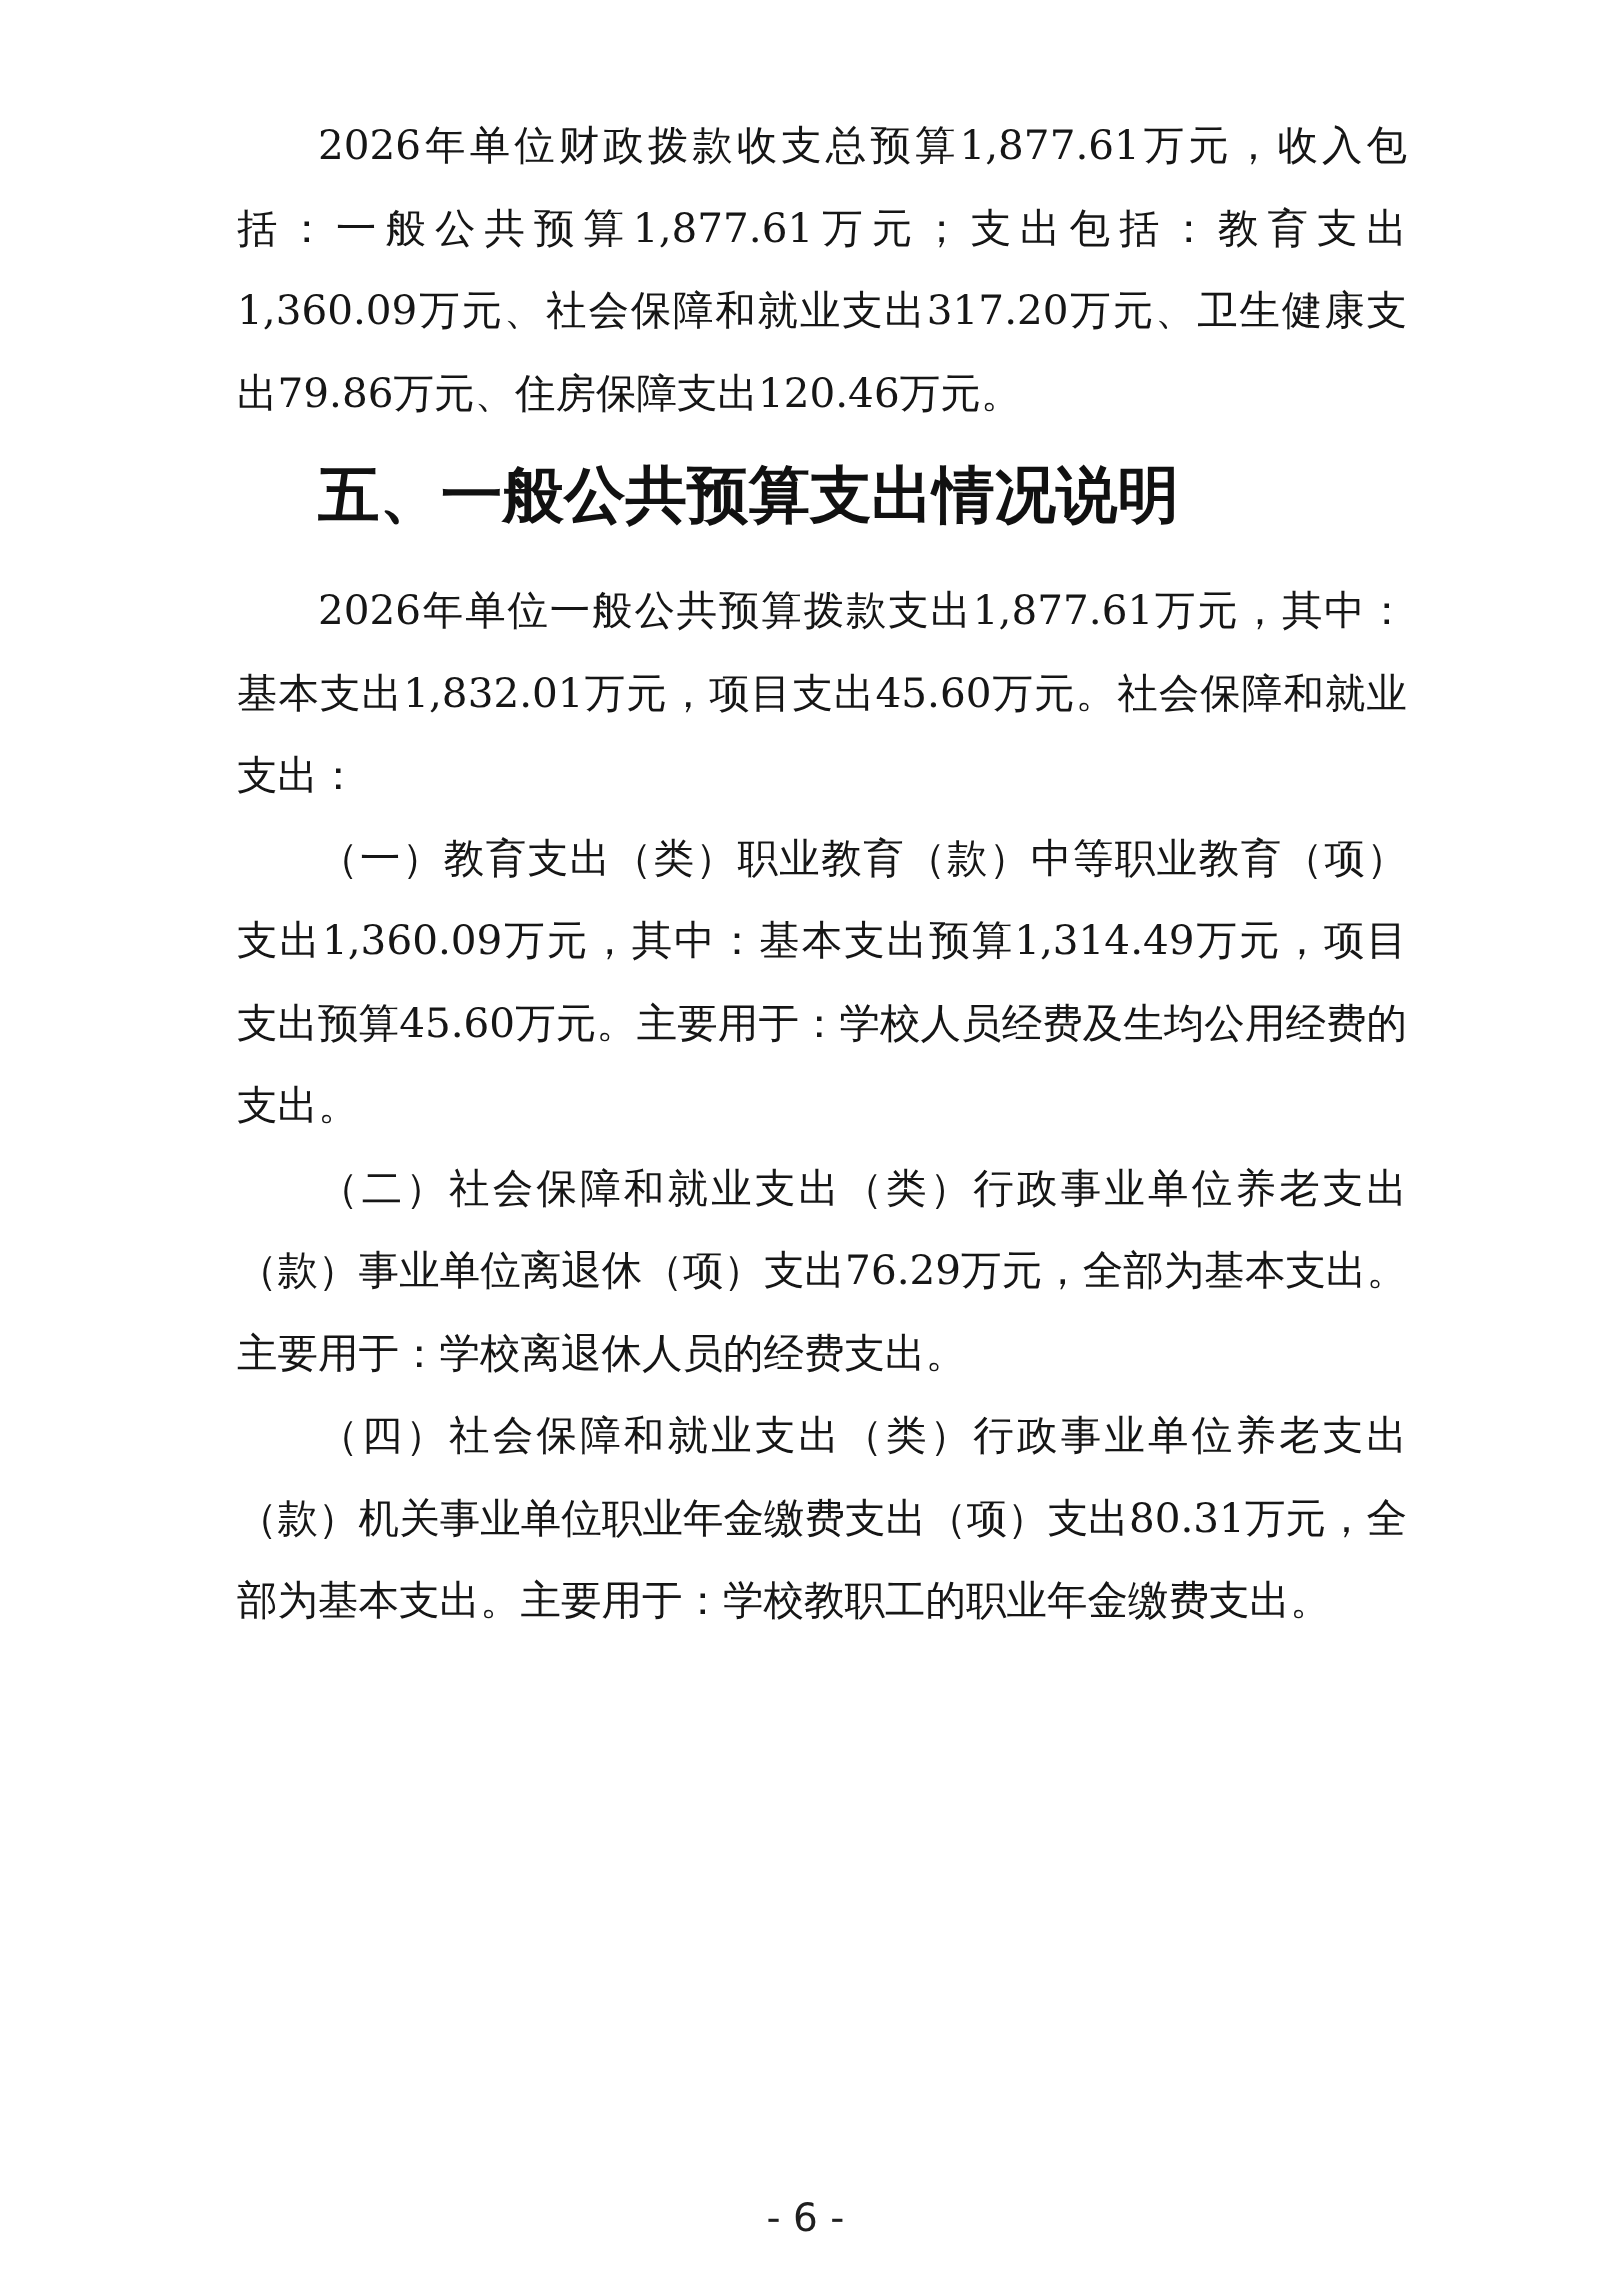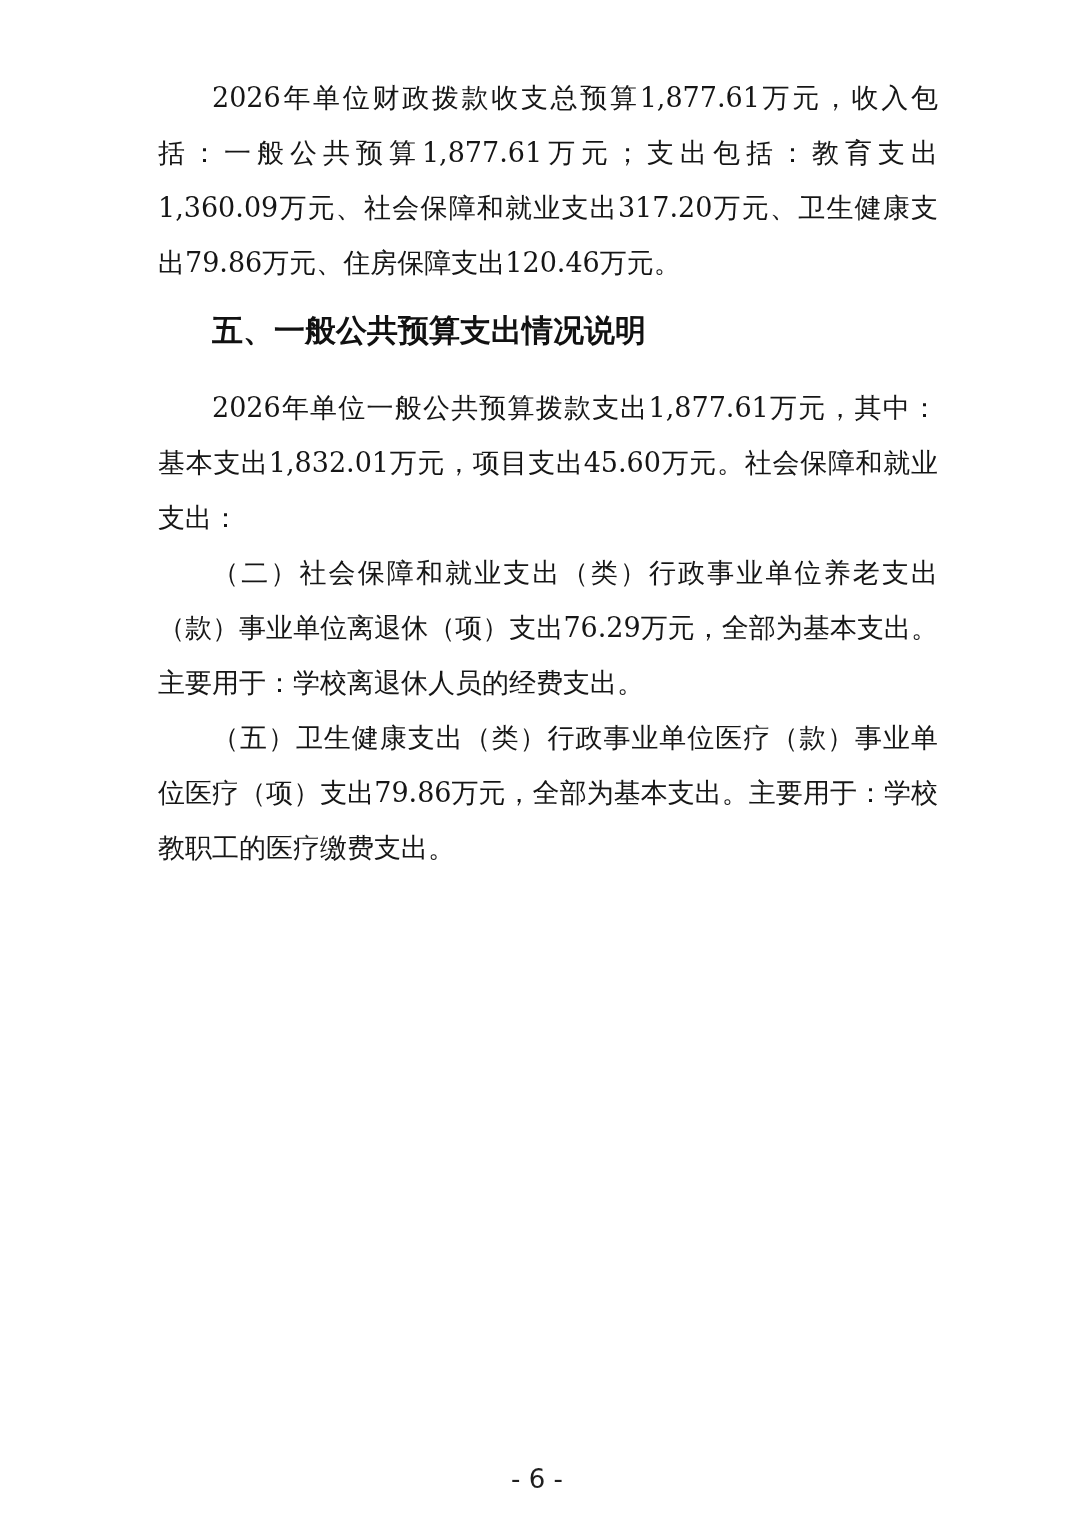--- a/index.html
+++ b/index.html
@@ -26,21 +26,21 @@
   .para {
     font-size: 27px;
     line-height: 55px;
     text-align: justify;
     text-justify: inter-ideograph;
     text-indent: 2em;
   }
   .heading {
     font-family: "DejaVu Sans", "Liberation Sans", sans-serif;
     font-weight: 700;
-    font-size: 31px;
+    font-size: 41px;
     line-height: 50px;
     margin-top: 15px;
     margin-bottom: 25px;
     text-indent: 54px;
     color: #111111;
   }
   .page-number {
     position: absolute;
     left: 0;
     right: 0;
@@ -55,22 +55,23 @@
 <body>
 
 <div class="page">
   <div class="content">
     <p class="para">2026年单位财政拨款收支总预算1,877.61万元，收入包括：一般公共预算1,877.61万元；支出包括：教育支出1,360.09万元、社会保障和就业支出317.20万元、卫生健康支出79.86万元、住房保障支出120.46万元。</p>
 
     <h2 class="heading">五、一般公共预算支出情况说明</h2>
 
     <p class="para">2026年单位一般公共预算拨款支出1,877.61万元，其中：基本支出1,832.01万元，项目支出45.60万元。社会保障和就业支出：</p>
 
+    <p class="para">（一）教育支出（类）职业教育（款）中等职业教育（项）支出1,360.09万元，其中：基本支出预算1,314.49万元，项目支出预算45.60万元。主要用于：学校人员经费及生均公用经费的支出。</p>
 
     <p class="para">（二）社会保障和就业支出（类）行政事业单位养老支出（款）事业单位离退休（项）支出76.29万元，全部为基本支出。主要用于：学校离退休人员的经费支出。</p>
 
 
+    <p class="para">（四）社会保障和就业支出（类）行政事业单位养老支出（款）机关事业单位职业年金缴费支出（项）支出80.31万元，全部为基本支出。主要用于：学校教职工的职业年金缴费支出。</p>
 
-    <p class="para">（五）卫生健康支出（类）行政事业单位医疗（款）事业单位医疗（项）支出79.86万元，全部为基本支出。主要用于：学校教职工的医疗缴费支出。</p>
   </div>
 
   <div class="page-number">- 6 -</div>
 </div>
 
 </body></html>

